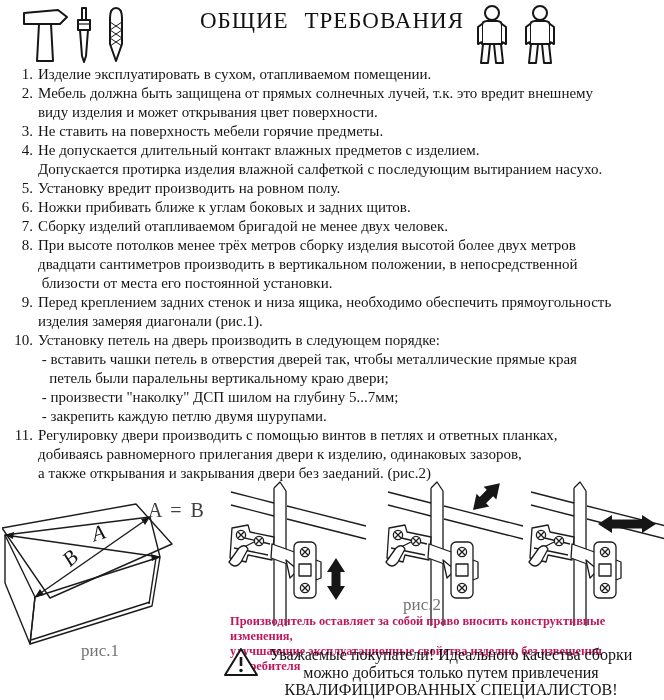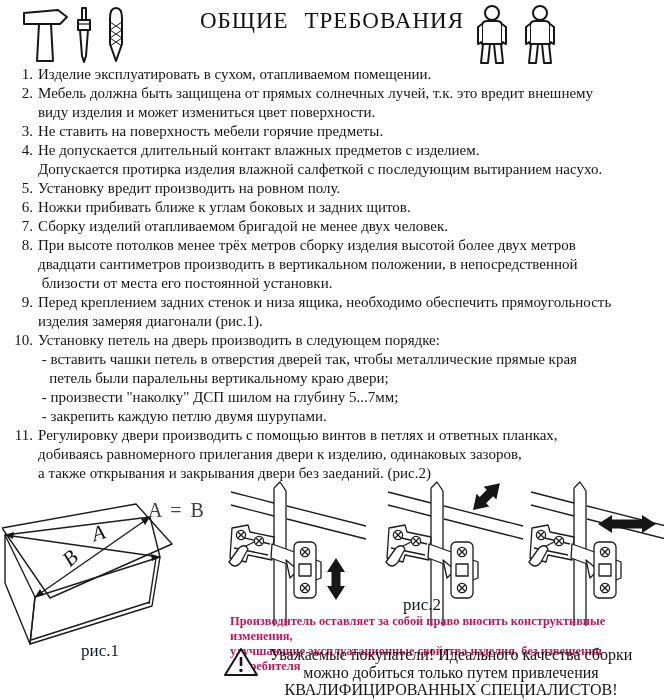--- a/index.html
+++ b/index.html
@@ -21,21 +21,21 @@
   .item .num{position:absolute;left:0;top:0;width:33px;text-align:right;}
   .item .line{white-space:pre;}
   
   .fig1-svg{position:absolute;left:2px;top:488px;}
   .fig-label{position:absolute;font-style:italic;font-size:21px;color:#121212;}
   .label-a{left:92px;top:521px;transform:rotate(-17deg);}
   .label-b{left:64px;top:546px;transform:rotate(-42deg);}
   .label-eq{position:absolute;left:148px;top:499px;font-size:20px;letter-spacing:2px;color:#404040;}
   .hinge-svg{position:absolute;top:478px;}
   .hinge-1{left:228px;} .hinge-2{left:385px;} .hinge-3{left:528px;}
-  .caption{position:absolute;font-size:17px;color:#0f172a;}
+  .caption{position:absolute;font-size:17px;color:#737373;}
   .cap-fig1{left:58px;top:641px;width:84px;text-align:center;}
   .cap-fig2{left:390px;top:595px;width:64px;text-align:center;}
   
   .manufacturer-note{
     position:absolute;left:230px;top:614px;width:428px;
     font-size:12.4px;line-height:15px;font-weight:700;color:#be185d;
   }
   .warning-triangle{position:absolute;left:223px;top:648px;}
   .warning-text{
     position:absolute;left:250px;top:646px;width:402px;text-align:center;
@@ -86,21 +86,21 @@
   </svg>
 
   <div class="req-list">
       <div class="item">
         <span class="num">1.</span>
         <div class="line">Изделие эксплуатировать в сухом, отапливаемом помещении.</div>
       </div>
       <div class="item">
         <span class="num">2.</span>
         <div class="line">Мебель должна быть защищена от прямых солнечных лучей, т.к. это вредит внешнему</div>
-        <div class="line">виду изделия и может измениться цвет поверхности.</div>
+        <div class="line">виду изделия и может открывания цвет поверхности.</div>
       </div>
       <div class="item">
         <span class="num">3.</span>
         <div class="line">Не ставить на поверхность мебели горячие предметы.</div>
       </div>
       <div class="item">
         <span class="num">4.</span>
         <div class="line">Не допускается длительный контакт влажных предметов с изделием.</div>
         <div class="line">Допускается протирка изделия влажной салфеткой с последующим вытиранием насухо.</div>
       </div>

